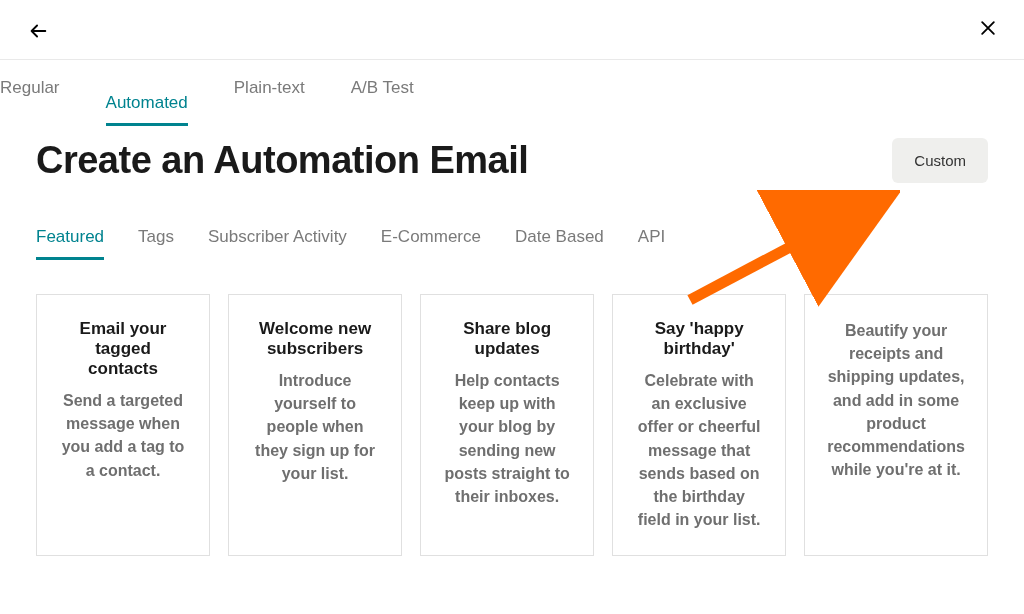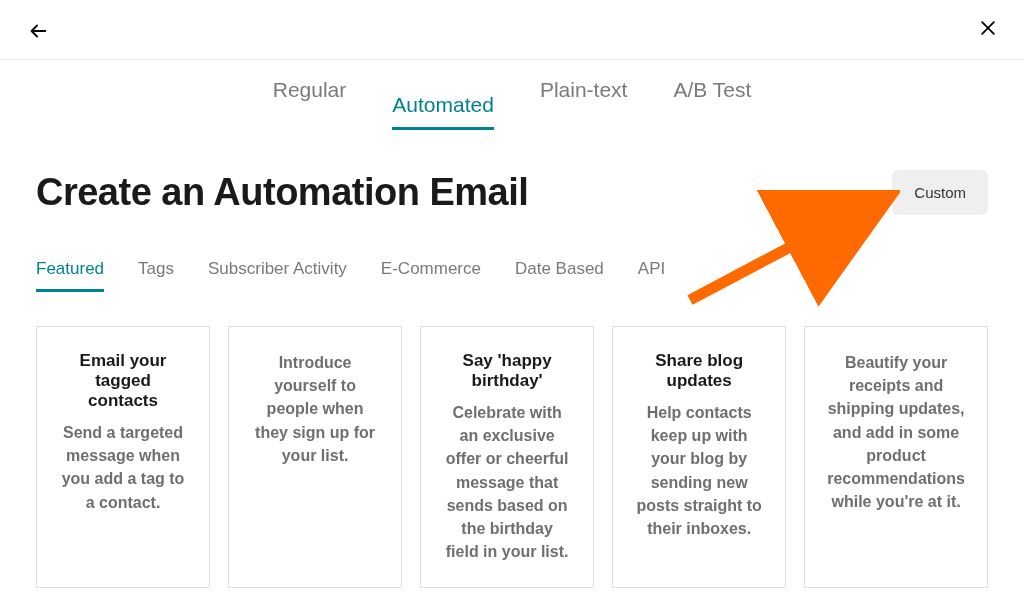--- a/index.html
+++ b/index.html
@@ -39,24 +39,24 @@
     position:absolute;
     top:14px;right:22px;
     cursor:pointer;
     width:28px;height:28px;
     display:flex;align-items:center;justify-content:center;
   }
 
   
   .primary-tabs{
     display:flex;
-    justify-content:center;
+    justify-content:flex-start;
     gap:46px;
     padding-top:18px;
-    font-size:21px;
+    font-size:17px;
     font-weight:500;
     color:var(--gray-text);
   }
   .primary-tab{
     padding-bottom:10px;
     cursor:pointer;
   }
   .primary-tab.active{
     color:var(--teal);
     border-bottom:3px solid var(--teal);
@@ -64,21 +64,21 @@
   }
 
   
   .content{
     padding:0 36px;
   }
   .header-row{
     display:flex;
     justify-content:space-between;
     align-items:center;
-    margin-top:40px;
+    margin-top:12px;
     position:relative;
   }
   .page-title{
     font-size:38px;
     font-weight:600;
     letter-spacing:-0.5px;
   }
   .custom-btn{
     background:var(--btn-bg);
     border:none;
@@ -187,29 +187,30 @@
     <div class="secondary-tab">Date Based</div>
     <div class="secondary-tab">API</div>
   </div>
 
   <div class="grid">
     <div class="card">
       <div class="card-title">Email your tagged contacts</div>
       <div class="card-desc">Send a targeted message when you add a tag to a contact.</div>
     </div>
     <div class="card">
+      <div class="card-title">Welcome new subscribers</div>
       <div class="card-desc">Introduce yourself to people when they sign up for your list.</div>
+    </div>
+    <div class="card">
+      <div class="card-title">Share blog updates</div>
+      <div class="card-desc">Help contacts keep up with your blog by sending new posts straight to their inboxes.</div>
     </div>
     <div class="card">
       <div class="card-title">Say 'happy birthday'</div>
       <div class="card-desc">Celebrate with an exclusive offer or cheerful message that sends based on the birthday field in your list.</div>
-    </div>
-    <div class="card">
-      <div class="card-title">Share blog updates</div>
-      <div class="card-desc">Help contacts keep up with your blog by sending new posts straight to their inboxes.</div>
     </div>
     <div class="card">
       <div class="card-desc">Beautify your receipts and shipping updates, and add in some product recommendations while you're at it.</div>
     </div>
   </div>
 </div>
 
 <svg class="arrow" viewBox="0 0 220 120">
   <defs>
     <marker id="ahead" markerWidth="12" markerHeight="12" refX="9" refY="6" orient="auto">

